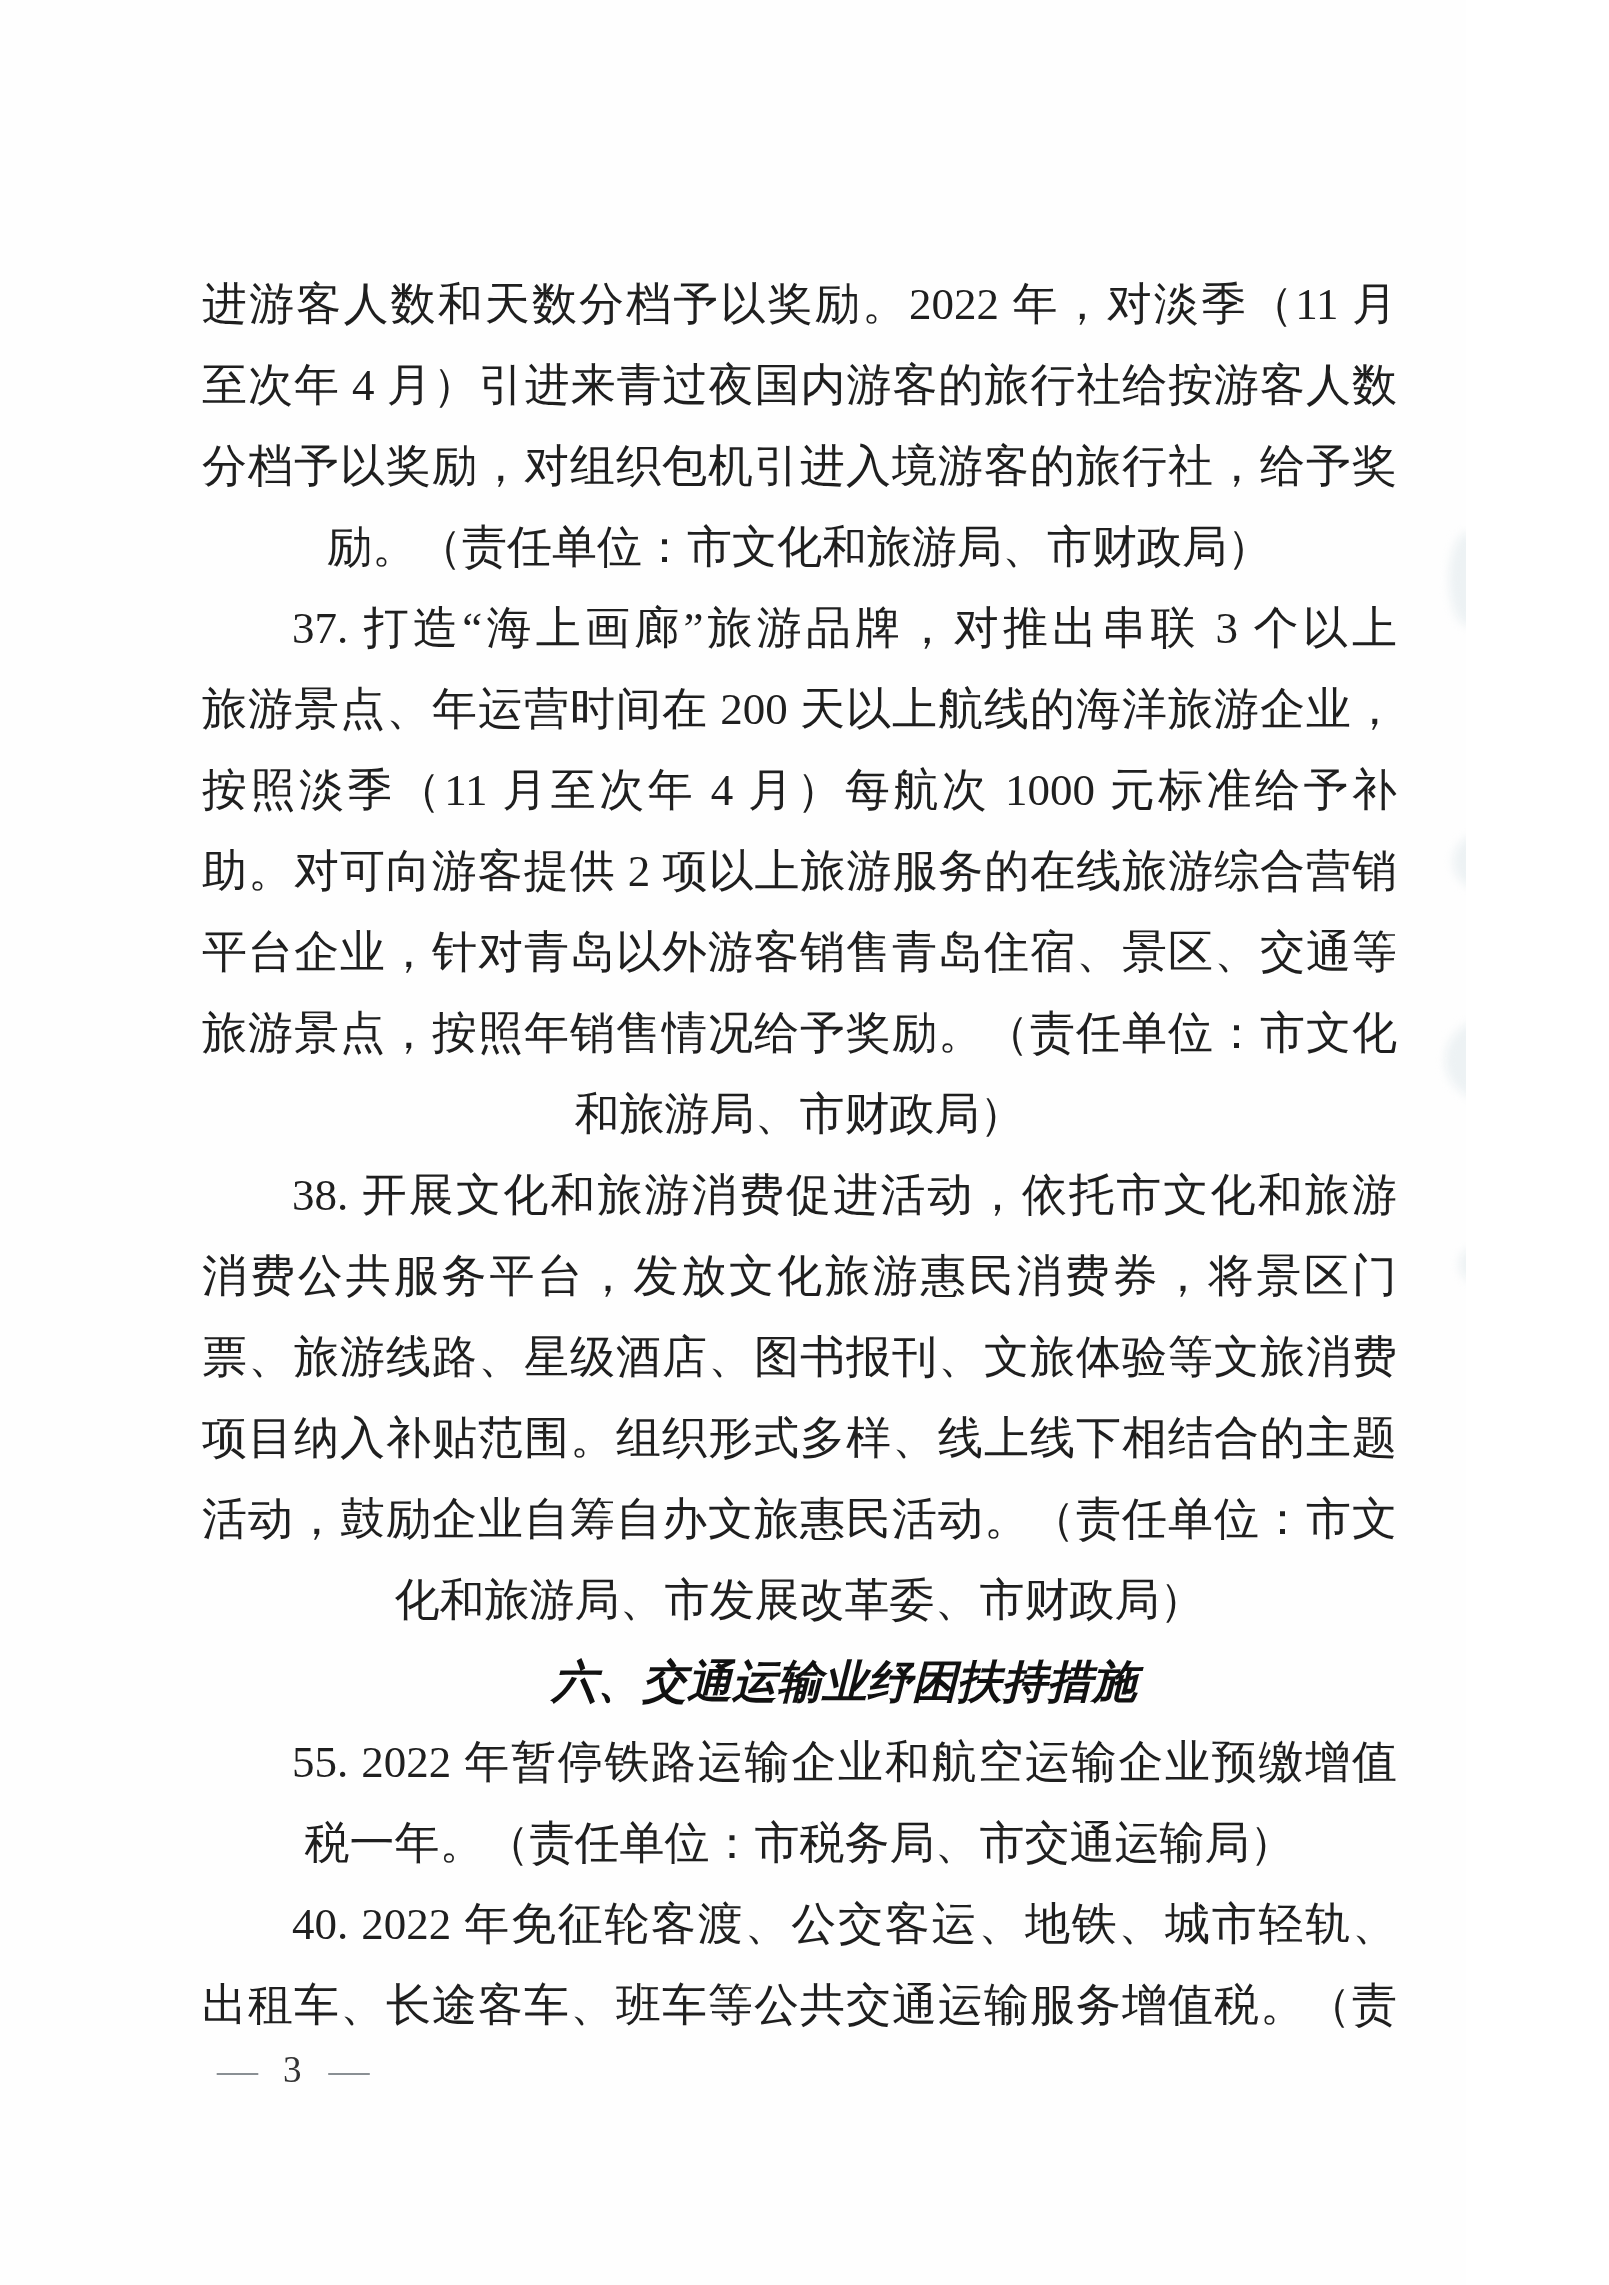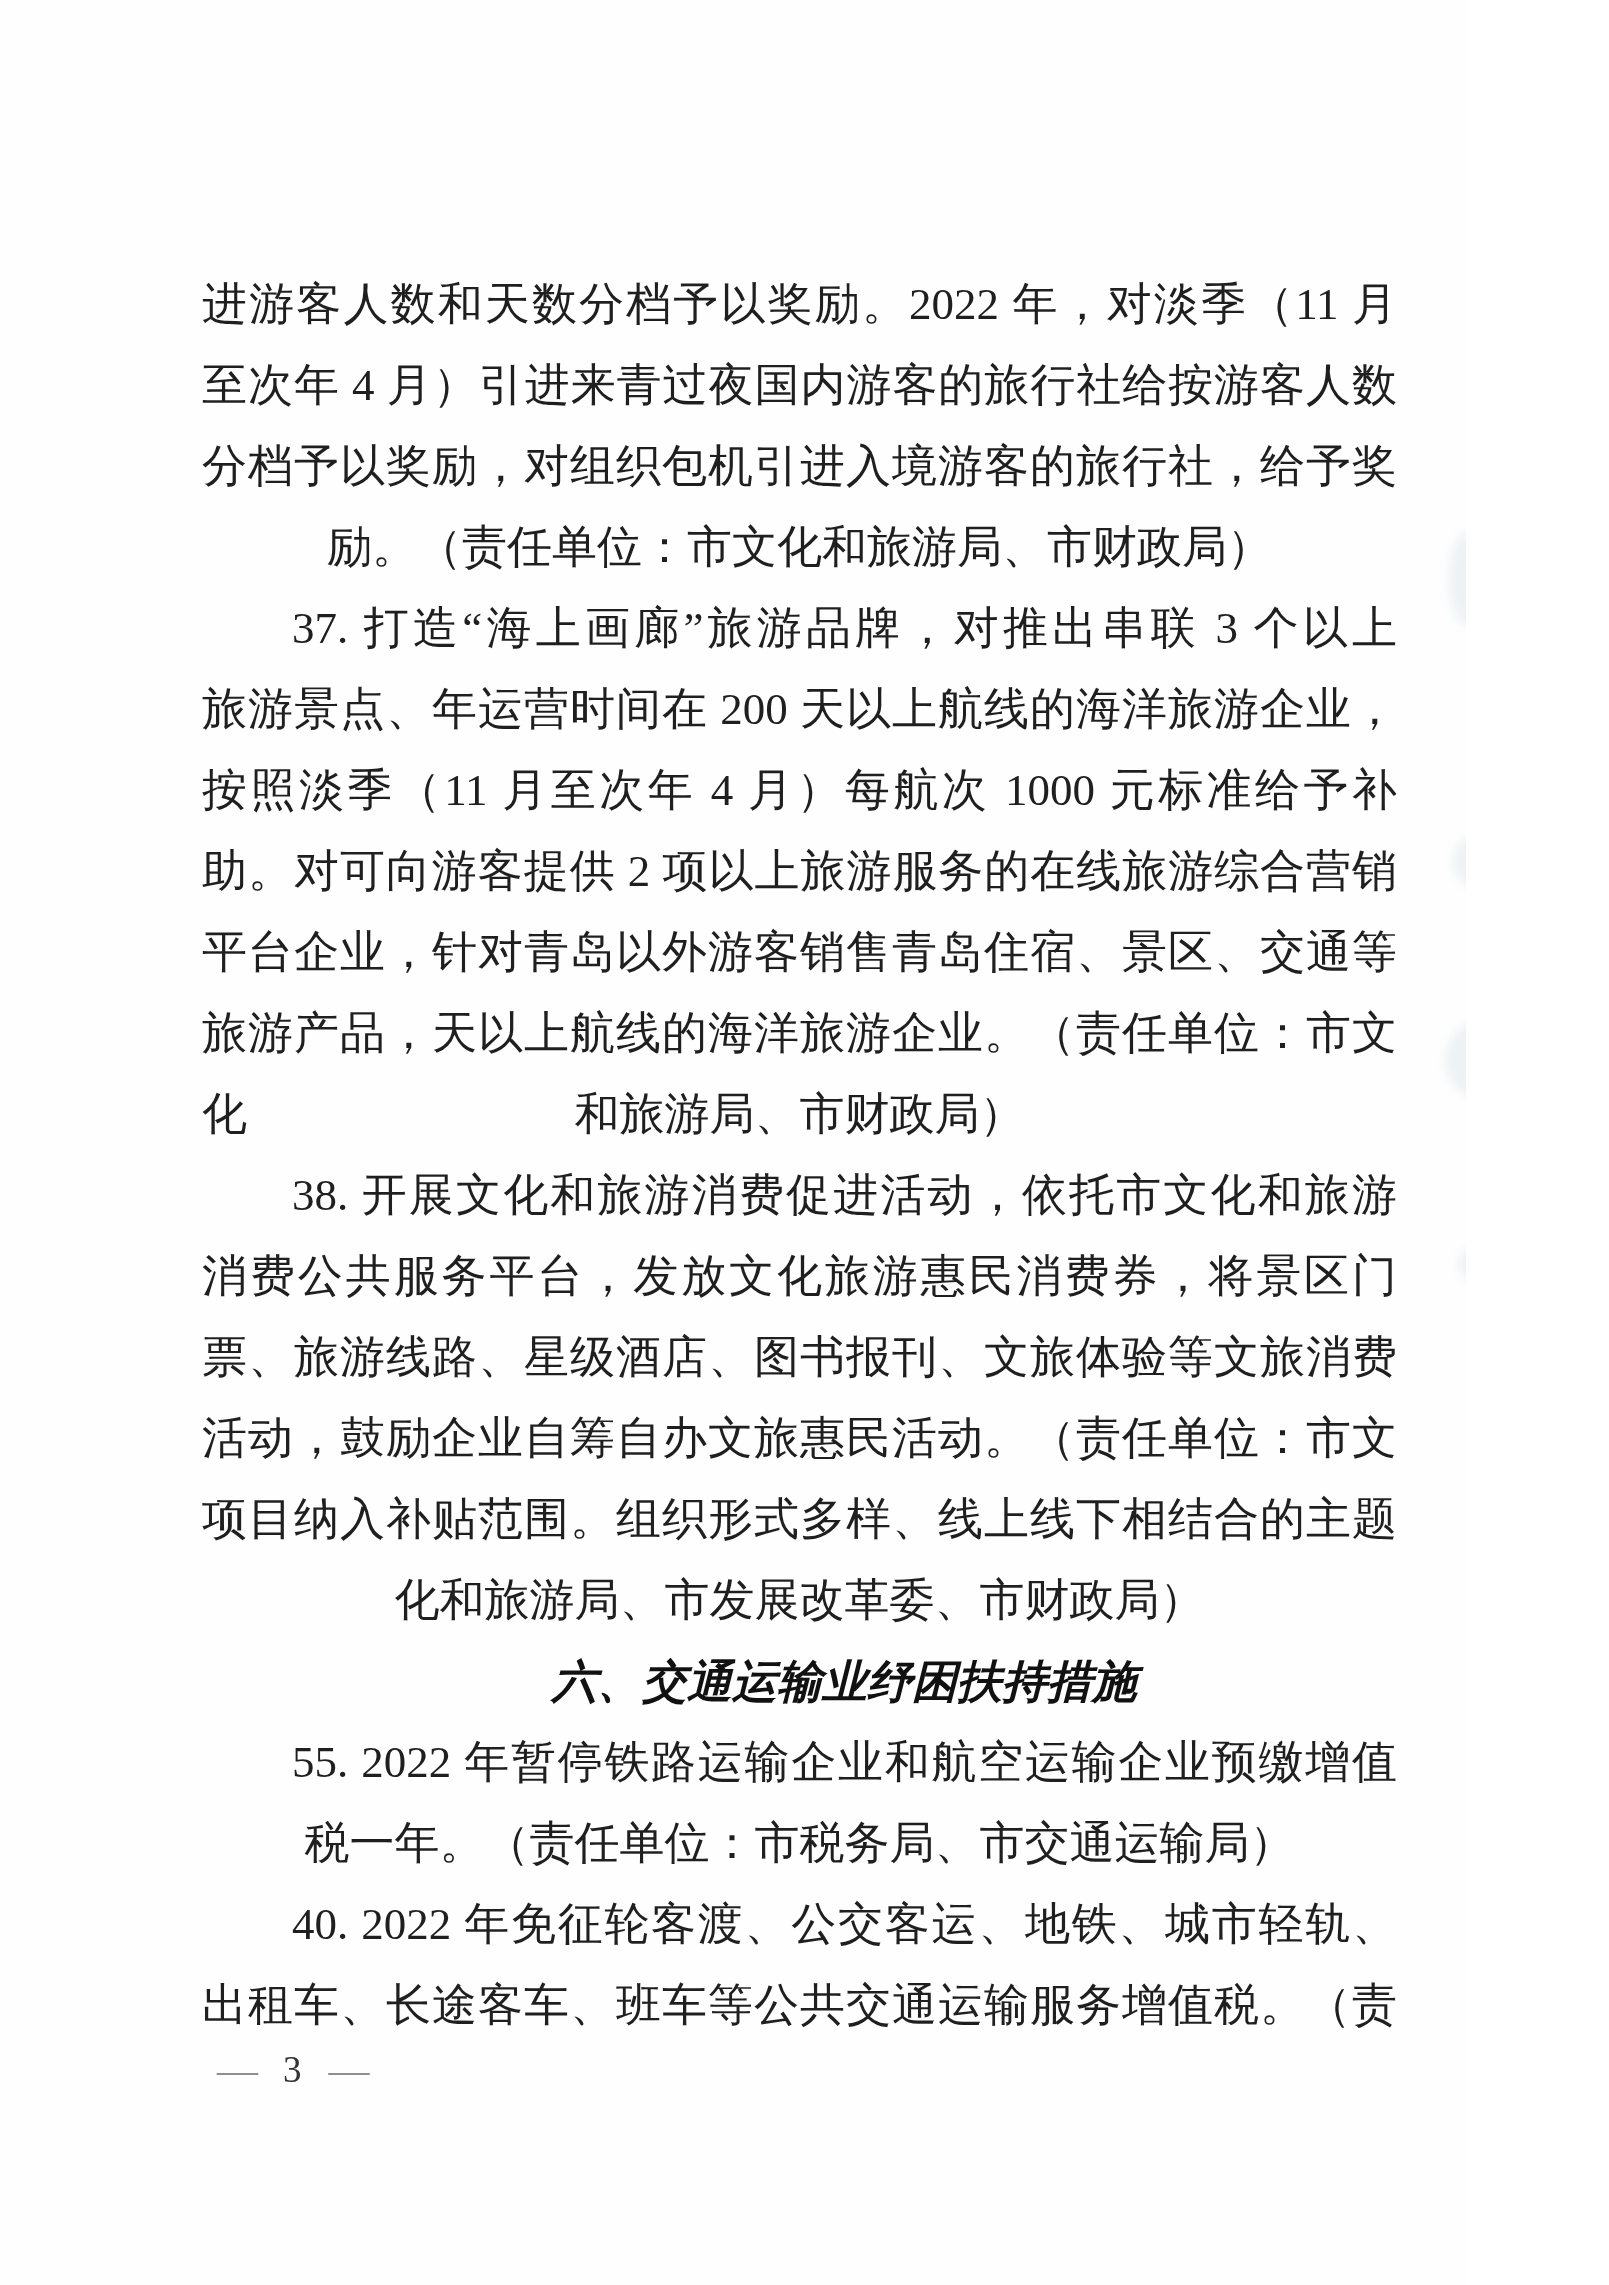--- a/index.html
+++ b/index.html
@@ -90,27 +90,27 @@
   <div class="text-block" id="text-block">
       <div class="line fill">进游客人数和天数分档予以奖励。2022 年，对淡季（11 月</div>
       <div class="line fill">至次年 4 月）引进来青过夜国内游客的旅行社给按游客人数</div>
       <div class="line fill">分档予以奖励，对组织包机引进入境游客的旅行社，给予奖</div>
       <div class="line">励。（责任单位：市文化和旅游局、市财政局）</div>
       <div class="line fill indent">37. 打造“海上画廊”旅游品牌，对推出串联 3 个以上</div>
       <div class="line fill">旅游景点、年运营时间在 200 天以上航线的海洋旅游企业，</div>
       <div class="line fill">按照淡季（11 月至次年 4 月）每航次 1000 元标准给予补</div>
       <div class="line fill">助。对可向游客提供 2 项以上旅游服务的在线旅游综合营销</div>
       <div class="line fill">平台企业，针对青岛以外游客销售青岛住宿、景区、交通等</div>
-      <div class="line fill">旅游产品，天以上航线的海洋旅游企业。（责任单位：市文化</div>
+      <div class="line fill">旅游景点，按照年销售情况给予奖励。（责任单位：市文化</div>
       <div class="line">和旅游局、市财政局）</div>
       <div class="line fill indent">38. 开展文化和旅游消费促进活动，依托市文化和旅游</div>
       <div class="line fill">消费公共服务平台，发放文化旅游惠民消费券，将景区门</div>
       <div class="line fill">票、旅游线路、星级酒店、图书报刊、文旅体验等文旅消费</div>
+      <div class="line fill">项目纳入补贴范围。组织形式多样、线上线下相结合的主题</div>
       <div class="line fill">活动，鼓励企业自筹自办文旅惠民活动。（责任单位：市文</div>
-      <div class="line fill">项目纳入补贴范围。组织形式多样、线上线下相结合的主题</div>
       <div class="line">化和旅游局、市发展改革委、市财政局）</div>
       <div class="line indent bold">六、交通运输业纾困扶持措施</div>
       <div class="line fill indent">55. 2022 年暂停铁路运输企业和航空运输企业预缴增值</div>
       <div class="line">税一年。（责任单位：市税务局、市交通运输局）</div>
       <div class="line fill indent">40. 2022 年免征轮客渡、公交客运、地铁、城市轻轨、</div>
       <div class="line fill">出租车、长途客车、班车等公共交通运输服务增值税。（责</div>
     </div>
 
   <div class="footer">
     <span class="dash">—</span>

